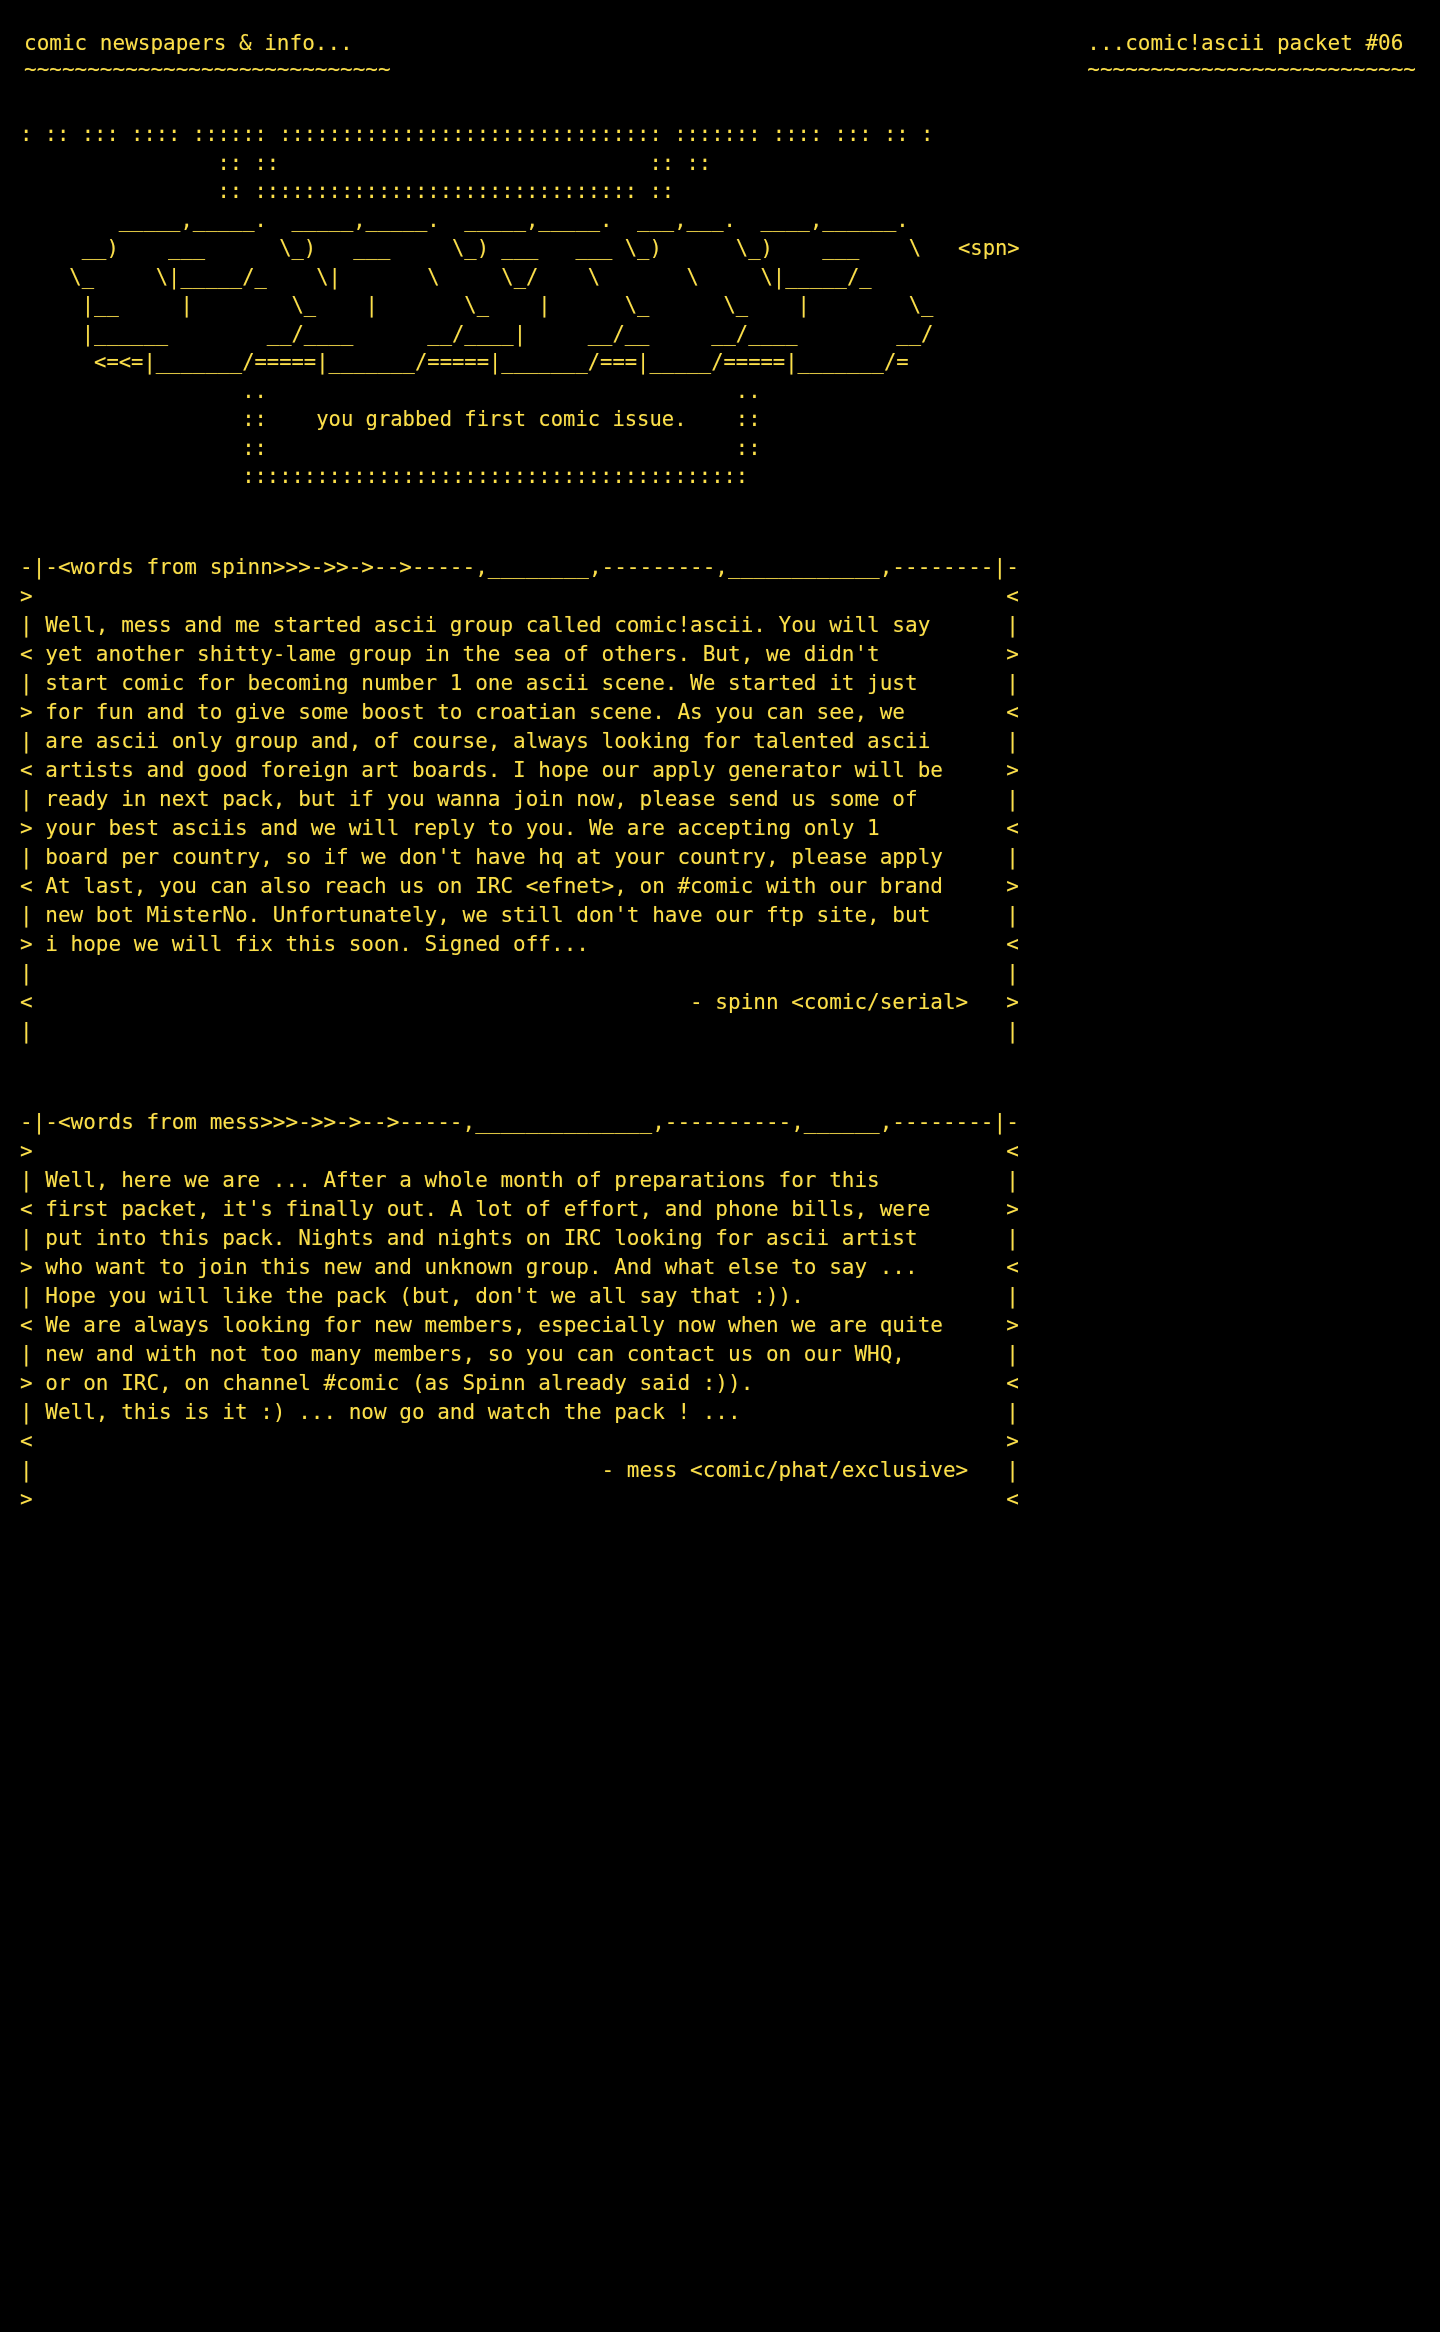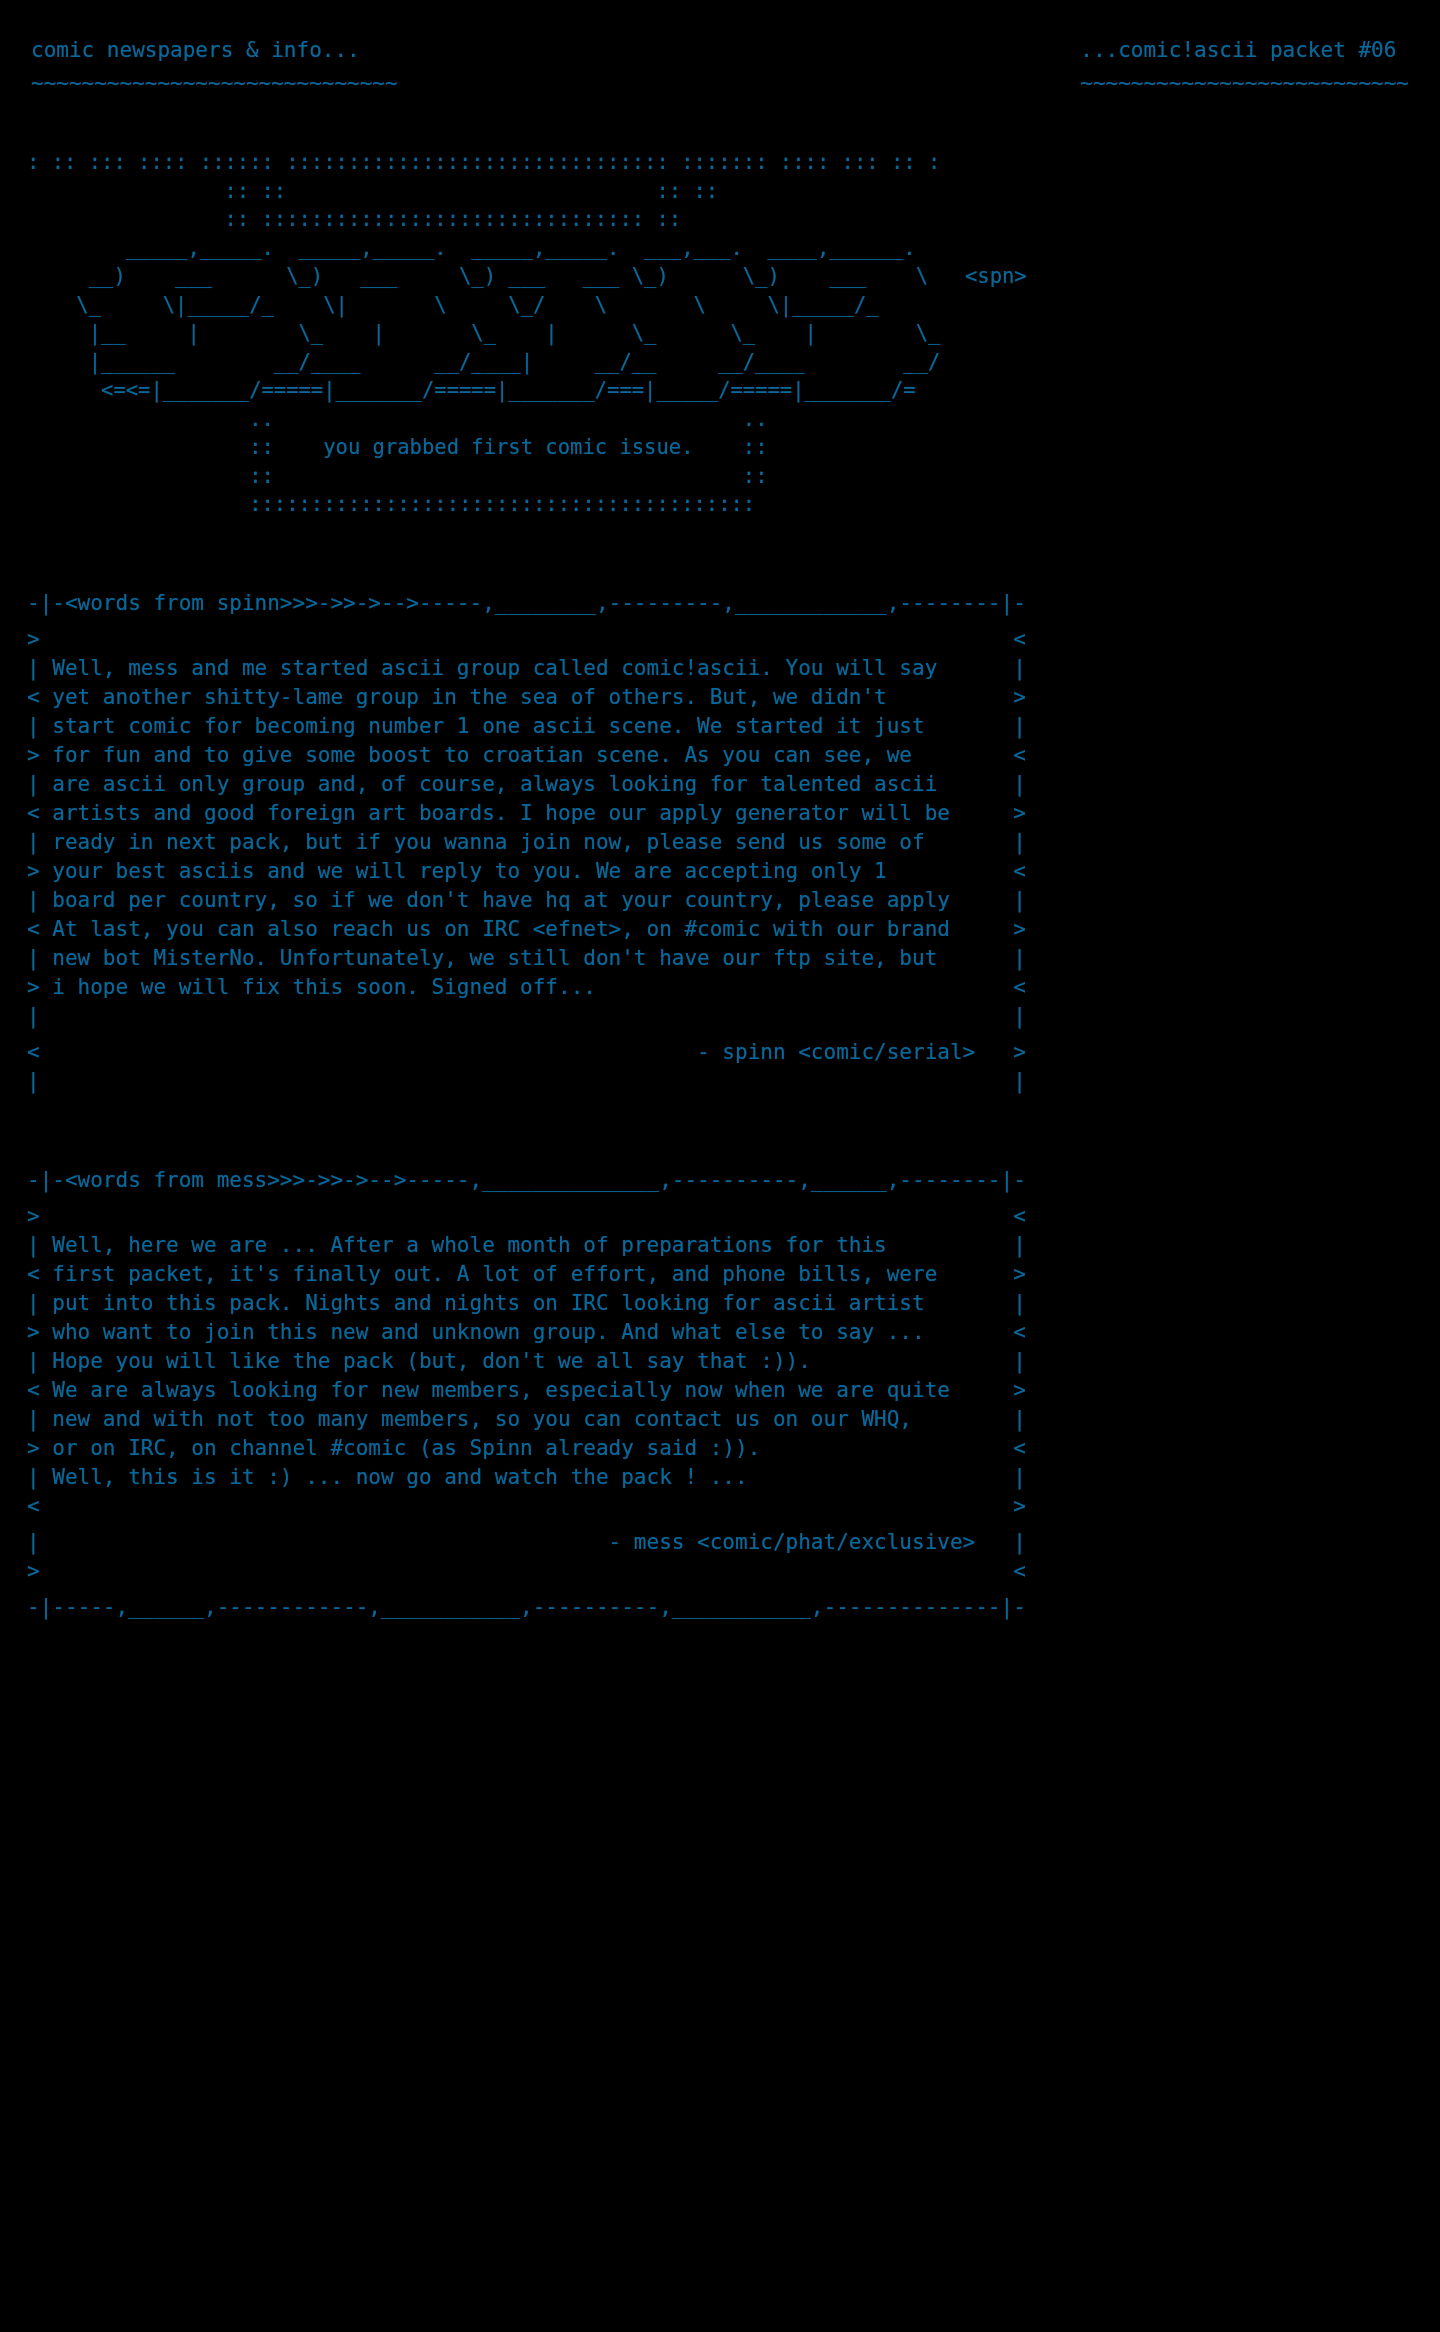--- a/index.html
+++ b/index.html
@@ -12,27 +12,27 @@
     width: 1440px;
     min-height: 2332px;
     font-family: "DejaVu Sans Mono", "Liberation Mono", monospace;
   }
   .page {
     width: 1440px;
     padding: 30px 20px 20px 20px;
     box-sizing: border-box;
   }
   pre {
-    margin: 7px;
+    margin: 0;
     padding: 0;
     font-family: "DejaVu Sans Mono", "Liberation Mono", monospace;
     font-size: 21px;
     line-height: 29px;
     letter-spacing: 0px;
-    color: #0369a1;
+    color: #fde047;
     white-space: pre;
     text-shadow: 0 0 1px rgba(200,200,200,0.25);
   }
   .header-row {
     display: flex;
     justify-content: space-between;
     align-items: flex-start;
     padding: 0 4px;
     margin-bottom: 10px;
   }
@@ -109,16 +109,15 @@
 | put into this pack. Nights and nights on IRC looking for ascii artist       |
 &gt; who want to join this new and unknown group. And what else to say ...       &lt;
 | Hope you will like the pack (but, don't we all say that :)).                |
 &lt; We are always looking for new members, especially now when we are quite     &gt;
 | new and with not too many members, so you can contact us on our WHQ,        |
 &gt; or on IRC, on channel #comic (as Spinn already said :)).                    &lt;
 | Well, this is it :) ... now go and watch the pack ! ...                     |
 &lt;                                                                             &gt;</pre>
     <pre id="sig-1">|                                             - mess &lt;comic/phat/exclusive&gt;   |
 &gt;                                                                             &lt;</pre>
-    <pre>-|-----,______,------------,___________,----------,___________,--------------|-</pre>
   </div>
 
 </div>
 
 </body></html>

